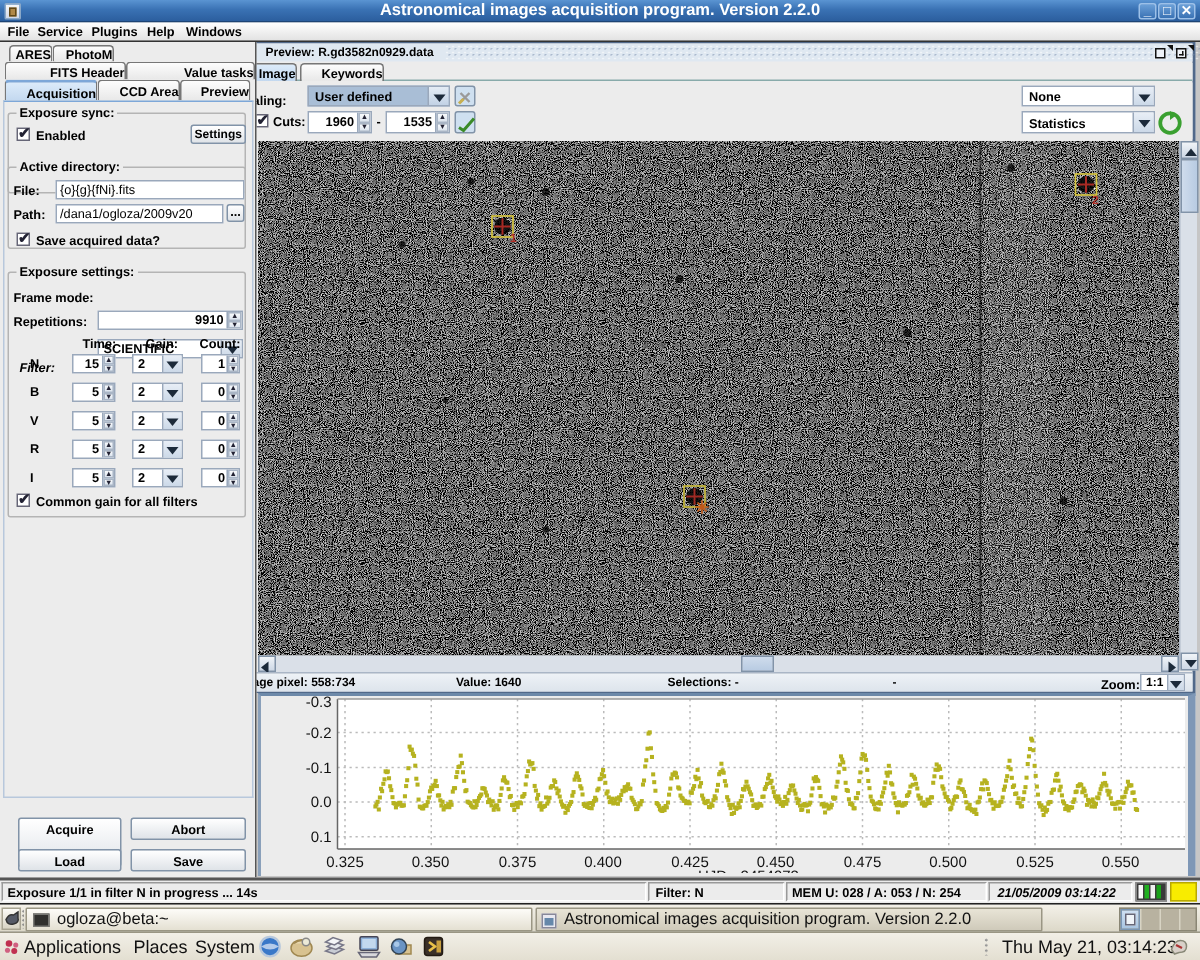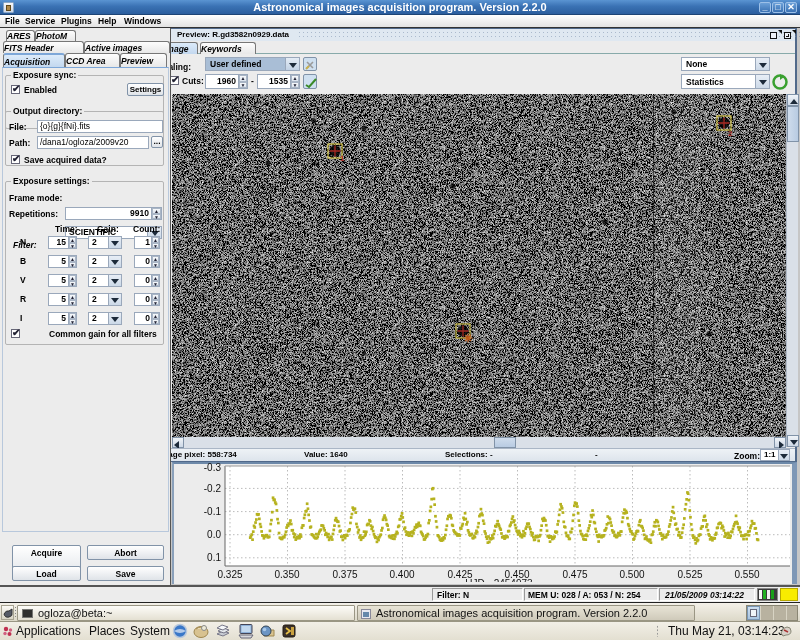--- a/index.html
+++ b/index.html
@@ -2,21 +2,21 @@
 <html><head><meta charset="utf-8"><style>
 *{margin:0;padding:0;box-sizing:border-box;font-family:"Liberation Sans",sans-serif;}
 body{width:800px;height:640px;overflow:hidden;position:relative;background:#c6c6c6;}
 .abs{position:absolute;}
 #titlebar{left:0;top:0;width:800px;height:15px;background:linear-gradient(#5a94d2,#3a72b4 45%,#2b5e9e);border-bottom:1px solid #1d4475;}
 #titletext{width:800px;top:1px;text-align:center;color:#fff;font-size:11px;font-weight:bold;letter-spacing:0px;}
 .wbtn{top:2px;width:12px;height:11px;background:linear-gradient(#6ca0d8,#3a72b4);border:1px solid #9cc0e8;border-radius:2px;color:#fff;font-size:9px;line-height:9px;text-align:center;font-weight:bold;}
 #menubar{left:0;top:15px;width:800px;height:13px;background:linear-gradient(#ffffff,#e2e2e2);border-bottom:1px solid #333;}
 .menuitem{top:16px;font-size:8.5px;font-weight:bold;color:#000;}
 #leftpanel{left:0;top:28px;width:171px;height:557px;background:#ececec;border-right:1px solid #555;z-index:40;}
-.tab{position:absolute;background:linear-gradient(#fdfdfd,#e8e8e8);border:1px solid #777;border-bottom:none;border-radius:3px 3px 0 0;font-size:8.5px;font-weight:bold;text-align:left;color:#000;font-style:italic;}
+.tab{position:absolute;background:linear-gradient(#fdfdfd,#e8e8e8);border:1px solid #777;border-bottom:none;border-radius:3px 3px 0 0;font-size:8.5px;font-weight:bold;text-align:right;color:#000;}
 .tabsel{background:linear-gradient(#dcebfa,#c3d8ef);}
 .grouptitle{font-size:8.5px;font-weight:bold;color:#000;background:#ececec;padding:0 2px;z-index:5;}
 .groupbox{border:1px solid #b4b4b4;border-radius:2px;}
 .lbl{font-size:8.5px;font-weight:bold;color:#000;white-space:nowrap;}
 .tfield{background:#fff;border:1px solid #9aa8bb;font-size:8.5px;color:#000;white-space:nowrap;overflow:hidden;}
 .cbox{width:9px;height:9px;background:#fff;border:1px solid #667;}
 .check{position:absolute;left:0px;top:-3px;font-size:10px;font-weight:bold;color:#223;}
 .btn{background:linear-gradient(#ffffff,#dfe3e8);border:1px solid #8193a8;border-radius:2px;font-size:8.5px;font-weight:bold;text-align:center;color:#000;}
 .spinner{background:#fff;border:1px solid #9aa8bb;font-size:8.5px;font-weight:bold;text-align:right;}
 .sparrows{background:#e4eaf2;border-left:1px solid #9aa8bb;}
@@ -901,20 +901,23 @@
   <text x="403" y="116" text-anchor="middle">0.475</text>
   <text x="460" y="116" text-anchor="middle">0.500</text>
   <text x="518" y="116" text-anchor="middle">0.525</text>
   <text x="575" y="116" text-anchor="middle">0.550</text>
   <text x="327" y="125" text-anchor="middle">HJD - 2454973</text>
  </g>
 </svg>
 </div>
 
 <div class="abs" style="left:0px;top:585px;width:800px;height:17px;background:#ececec;border-top:2px solid #555;z-index:45;">
+ <div class="abs" style="left:1px;top:1px;width:430px;height:13px;border:1px solid #999;border-bottom-color:#fff;border-right-color:#fff;">
+      <span class="lbl" style="position:absolute;left:3px;top:1px;font-size:8.5px;">Exposure 1/1 in filter N in progress ... 14s</span>
+    </div>
  <div class="abs" style="left:432px;top:1px;width:91px;height:13px;border:1px solid #999;border-bottom-color:#fff;border-right-color:#fff;">
       <span class="lbl" style="position:absolute;left:4px;top:1px;font-size:8.5px;">Filter: N</span>
     </div>
  <div class="abs" style="left:524px;top:1px;width:134px;height:13px;border:1px solid #999;border-bottom-color:#fff;border-right-color:#fff;">
       <span class="lbl" style="position:absolute;left:3px;top:1px;font-size:8.5px;">MEM U: 028 / A: 053 / N: 254</span>
     </div>
  <div class="abs" style="left:659px;top:1px;width:96px;height:13px;border:1px solid #999;border-bottom-color:#fff;border-right-color:#fff;">
       <span class="lbl" style="position:absolute;left:5px;top:1px;font-size:8.5px;font-style:italic;">21/05/2009 03:14:22</span>
     </div>
  <div class="abs" style="left:757px;top:1px;width:21px;height:13px;background:#3a3a3a;border:1px solid #888;">
@@ -996,37 +999,37 @@
       <path d="M2 9 Q4 3 8 3 Q12 3 12 7 Q12 11 7 11 L4 12 Z" fill="#d8d0c8" stroke="#887"></path>
       <path d="M5 6 L9 8" stroke="#a33" stroke-width="1.5"></path>
     </svg>
 </div>
 
 <div id="leftpanel" class="abs">
 
  <div class="tab" style="left:6px;top:2px;width:29px;height:11px;line-height:11px;">ARES</div>
  <div class="tab" style="left:35px;top:2px;width:41px;height:11px;line-height:11px;">PhotoM</div>
  <div class="tab" style="left:3px;top:13px;width:81px;height:12px;line-height:12px;">FITS Header</div>
- <div class="tab" style="left:84px;top:13px;width:86px;height:12px;line-height:12px;">Active images</div>
+ <div class="tab" style="left:84px;top:13px;width:86px;height:12px;line-height:12px;">Value tasks</div>
  <div class="tab tabsel" style="left:3px;top:25px;width:62px;height:14px;line-height:14px;border-top:2px solid #7da7d8;">Acquisition</div>
  <div class="tab" style="left:65px;top:25px;width:55px;height:14px;line-height:14px;">CCD Area</div>
  <div class="tab" style="left:120px;top:25px;width:47px;height:14px;line-height:14px;">Preview</div>
 
  <div class="abs" style="left:2px;top:39px;width:167px;height:465px;background:#ececec;border:1px solid #b8c8dc;border-top:1px solid #7da7d8;"></div>
 
  <div class="groupbox abs" style="left:5px;top:47px;width:159px;height:54px;"></div>
  <span class="grouptitle abs" style="left:11px;top:42px;">Exposure sync:</span>
  <div class="cbox abs" style="left:11px;top:57px;">
       <span class="check">✔</span>
     </div>
  <span class="lbl abs" style="left:24px;top:57px;">Enabled</span>
  <div class="btn abs" style="left:127px;top:55px;width:37px;height:13px;line-height:12px;font-size:8px;">Settings</div>
 
  <div class="groupbox abs" style="left:5px;top:83px;width:159px;height:55px;"></div>
- <span class="grouptitle abs" style="left:11px;top:78px;">Output directory:</span>
+ <span class="grouptitle abs" style="left:11px;top:78px;">Active directory:</span>
  <span class="lbl abs" style="left:9px;top:94px;">File:</span>
  <div class="tfield abs" style="left:37px;top:92px;width:126px;height:13px;">
       <span style="position:absolute;left:2px;top:0px;">{o}{g}{fNi}.fits</span>
     </div>
  <span class="lbl abs" style="left:9px;top:110px;">Path:</span>
  <div class="tfield abs" style="left:37px;top:108px;width:112px;height:13px;">
       <span style="position:absolute;left:2px;top:0px;">/dana1/ogloza/2009v20</span>
     </div>
  <div class="btn abs" style="left:151px;top:108px;width:12px;height:12px;line-height:8px;">...</div>
  <div class="cbox abs" style="left:11px;top:127px;">
@@ -1156,19 +1159,19 @@
  <div class="spinner abs" style="left:134px;top:284px;width:26px;height:13px;">
       <span style="position:absolute;right:9px;top:0px;">0</span>
       <div class="sparrows" style="position:absolute;right:0;top:0;width:8px;height:100%;">
         <div class="sarr" style="top:0;">▲</div>
         <div class="sarr" style="top:50%;">▼</div>
       </div>
     </div>
  <div class="cbox abs" style="left:11px;top:301px;">
       <span class="check">✔</span>
     </div>
- <span class="lbl abs" style="left:24px;top:301px;margin-left:25px;">Common gain for all filters</span>
+ <span class="lbl abs" style="left:24px;top:301px;">Common gain for all filters</span>
 
  <div class="btn abs" style="left:12px;top:517px;width:69px;height:33px;line-height:14px;">Acquire</div>
  <div class="btn abs" style="left:87px;top:517px;width:77px;height:15px;line-height:14px;">Abort</div>
  <div class="btn abs" style="left:12px;top:538px;width:69px;height:15px;line-height:14px;">Load</div>
  <div class="btn abs" style="left:87px;top:538px;width:77px;height:15px;line-height:14px;">Save</div>
 </div>
 
 </body></html>

